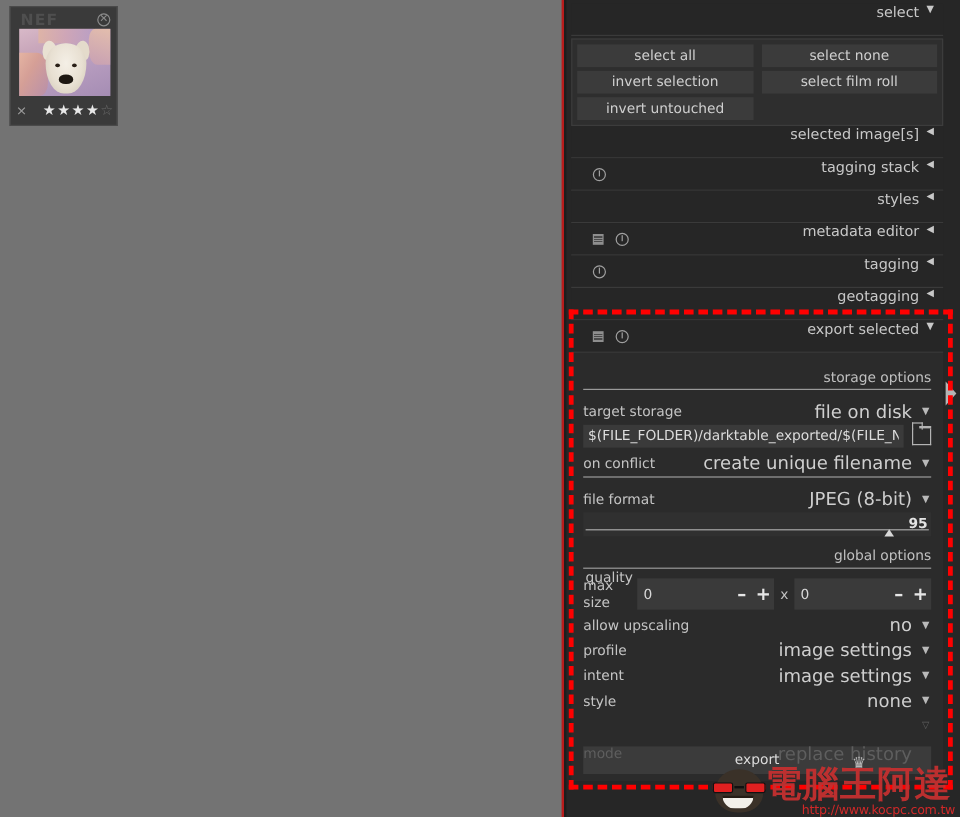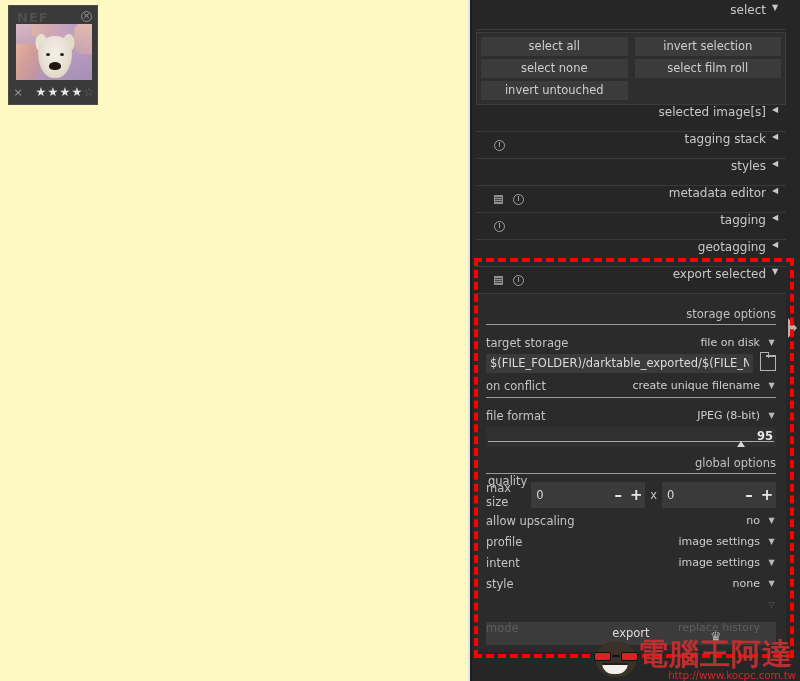--- a/index.html
+++ b/index.html
@@ -12,22 +12,22 @@
   #app {
     position: relative;
     width: 800px; height: 681px;
     background: #1d1d1d;
   }
 
   
   #lighttable {
     position: absolute; left: 0; top: 0;
     width: 470px; height: 681px;
-    background: #fef9c3;
-    border-right: 2px solid #e5e5e5;
+    background: #737373;
+    border-right: 2px solid #b91c1c;
   }
   #thumb-cell {
     position: absolute; left: 8px; top: 5px;
     width: 90px; height: 100px;
     background: #3a3a3a;
     border: 1px solid #4a4a4a;
   }
   #thumb-label {
     position: absolute; left: 8px; top: 4px;
     font-size: 13px; color: #4f4f4f; letter-spacing: 1px;
@@ -172,21 +172,21 @@
   .section-rule {
     height: 1px; background: #9a9a9a;
     margin: 0 0 8px 0;
   }
   .row {
     display: flex; align-items: center;
     height: 19px; margin-bottom: 2px;
   }
   .row .lbl { font-size: 11.5px; color: #c4c4c4; flex: 0 0 auto; }
   .row .spacer { flex: 1 1 auto; }
-  .row .val { font-size: 11px; color: #cfcfcf; text-align: center; }
+  .row .val { font-size: 15px; color: #cfcfcf; text-align: center; }
   .row .caret { font-size: 8px; color: #b9b9b9; margin-left: 7px; width: 9px; text-align:center;}
   .row.disabled .lbl, .row.disabled .val { color: #5e5e5e; margin-top: 46px; }
   .row.disabled .caret { color: #5e5e5e; }
 
   #filename-row { display: flex; align-items: center; margin: 2px 0 3px; }
   #filename-input {
     flex: 1 1 auto;
     background: #3a3a3a;
     color: #dcdcdc;
     font-size: 11.5px;
@@ -361,22 +361,22 @@
   <div id="right-panel">
     <div id="panel-inner">
 
       <div class="module">
         <div class="mod-header">
           <span class="title">select</span>
           <span class="arrow">▼</span>
         </div>
         <div id="select-box">
           <div class="sel-btn">select all</div>
+          <div class="sel-btn">select none</div>
           <div class="sel-btn">invert selection</div>
-          <div class="sel-btn">select none</div>
           <div class="sel-btn">select film roll</div>
           <div class="sel-btn">invert untouched</div>
           <div class="sel-btn empty"></div>
         </div>
       </div>
 
       <div class="module">
         <div class="mod-header">
           <span class="title">selected image[s]</span>
           <span class="arrow">◀</span>

